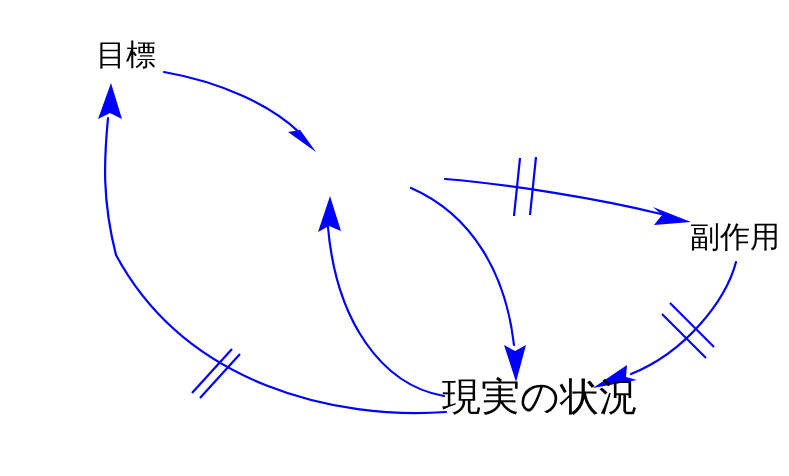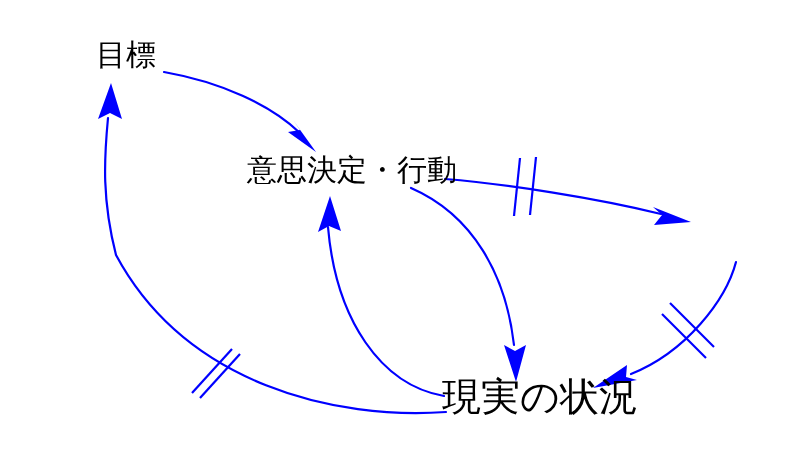--- a/index.html
+++ b/index.html
@@ -97,18 +97,18 @@
       <polygon class="arrow-head" points="75,83 62,119, 74,113 86,119"></polygon>
       <g class="delay-mark">
         <line x1="156" y1="393" x2="196" y2="349"></line>
         <line x1="164" y1="398" x2="204" y2="354"></line>
       </g>
     </g>
   </svg>
 
   <div class="node-label" id="node-goal" style="left:60px; top:40px; font-size:30px;">目標</div>
 
-  <div class="node-label" id="node-decision" style="left:211px; top:155px; font-size:30px;">意思決定・行動</div>
 
+  <div class="node-label" id="node-side" style="left:654px; top:222px; font-size:30px;">副作用</div>
 
   <div class="node-label" id="node-reality" style="left:406px; top:377px; font-size:39px;">現実の状況</div>
 
 </div>
 
 </body></html>

